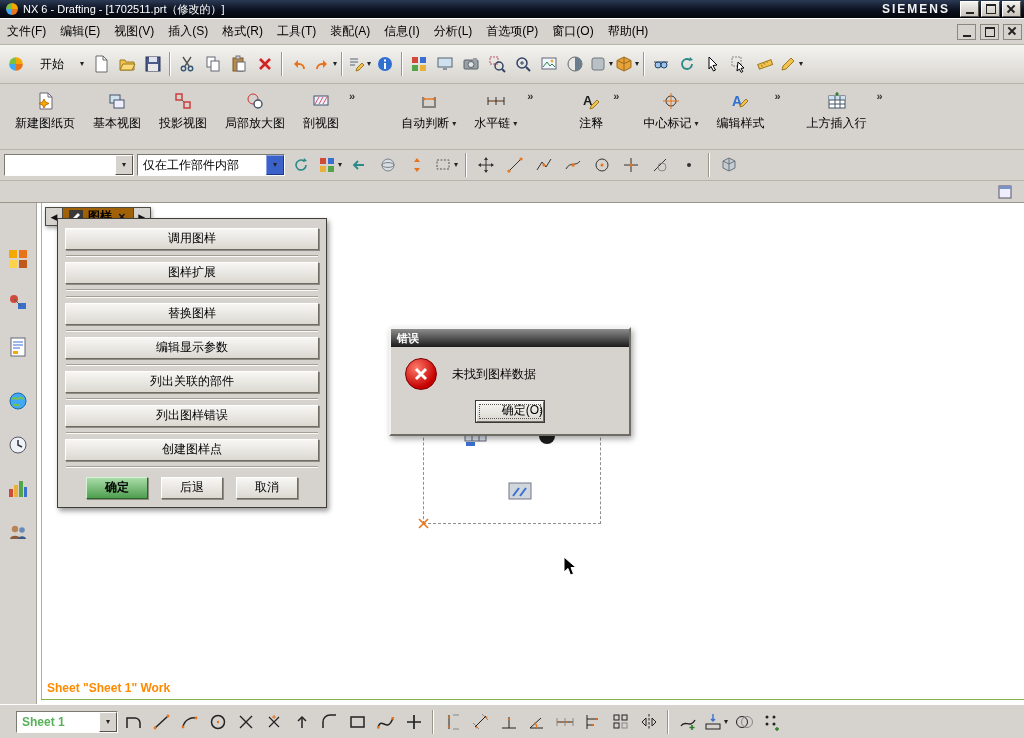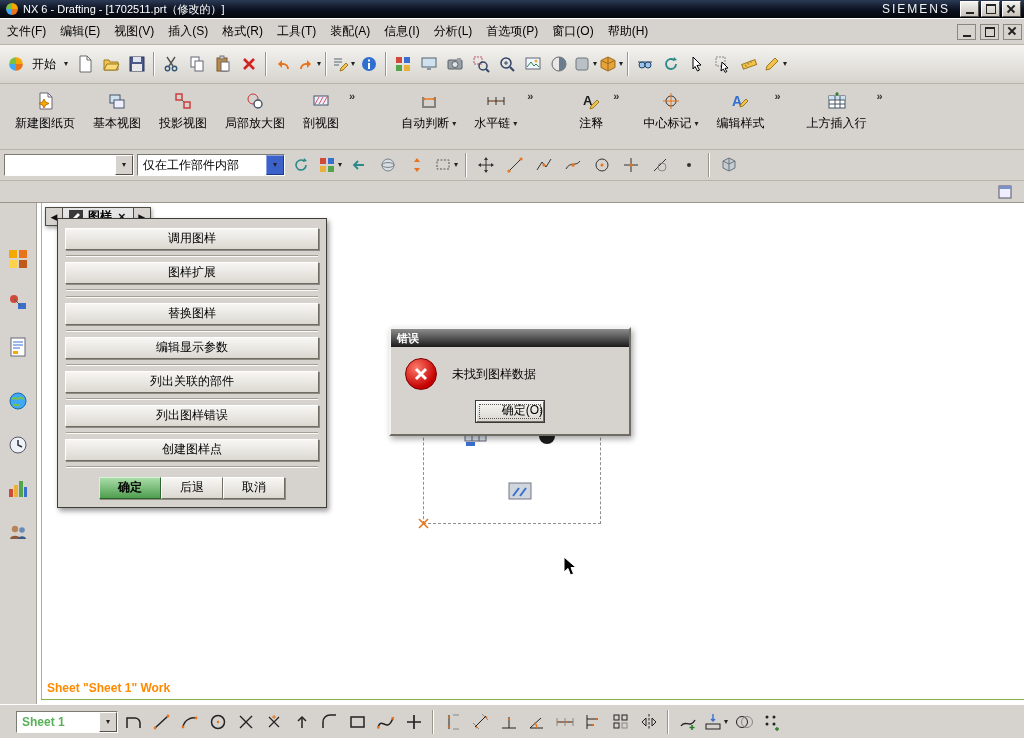--- a/index.html
+++ b/index.html
@@ -4,39 +4,39 @@
 <style>
   html,body{margin:0;padding:0;width:1024px;height:738px;overflow:hidden;
     font-family:"Liberation Sans","DejaVu Sans",sans-serif;font-size:12px;color:#000;background:#d6d3ce;}
   .app{width:1024px;height:738px;display:flex;flex-direction:column;}
   svg{display:block}
   
   .titlebar{height:18px;flex:0 0 18px;background:linear-gradient(180deg,#2b3a55,#0b1120 55%,#04060c);
     display:flex;align-items:center;padding:0 3px;color:#fff;}
   .titlebar .logo{margin:0 4px 0 2px}
   .titlebar .title{font-size:11px;white-space:nowrap}
-  .brand{margin-left:auto;font-weight:normal;letter-spacing:2px;font-size:12px;margin-right:8px;color:#f2f2f2}
+  .brand{margin-left:auto;font-weight:bold;letter-spacing:2px;font-size:12px;margin-right:8px;color:#f2f2f2}
   .winbtn{position:relative;width:17px;height:14px;margin-left:2px;background:linear-gradient(#f2f1ee,#c8c4bb);
     border:1px solid #fff;border-right-color:#55524b;border-bottom-color:#55524b;display:inline-flex;align-items:flex-end;justify-content:center}
   .g-min{width:8px;height:2px;background:#222;margin-bottom:2px}
   .g-max{width:8px;height:7px;border:1px solid #222;border-top-width:2px;margin-bottom:2px}
   .g-x{position:absolute;inset:0}
   .g-x::before,.g-x::after{content:"";position:absolute;left:3px;top:5.5px;width:10px;height:1.6px;background:#222}
   .g-x::before{transform:rotate(45deg)} .g-x::after{transform:rotate(-45deg)}
   
   .menubar{height:25px;flex:0 0 25px;display:flex;align-items:center;background:#d6d3ce;border-top:1px solid #fff;
     border-bottom:1px solid #b7b4aa;padding:0 0}
   .menu-item{padding:3px 7px;white-space:nowrap}
   .mdi{margin-left:auto;display:flex;gap:2px;margin-right:2px}
   .mdi .winbtn{border:1px solid #8a877e;background:#d6d3ce}
   
   .toolbar1{height:38px;flex:0 0 38px;display:flex;align-items:center;padding:0 4px;
     background:linear-gradient(#f4f3ef,#d6d3ce);border-bottom:1px solid #b7b4aa}
   .tbtn{min-width:24px;height:26px;display:inline-flex;align-items:center;justify-content:center;gap:2px;padding:0 1px}
-  .tbtn.start{padding:0 4px;gap:8px}
+  .tbtn.start{padding:0 4px;gap:16px}
   .dd,.ddt{font-size:8px;color:#222;line-height:8px}
   .sep{width:0;height:24px;border-left:1px solid #9a968a;border-right:1px solid #fff;margin:0 3px}
   .ribbon{height:62px;flex:0 0 62px;display:flex;align-items:flex-start;padding:3px 6px 0;background:#d6d3ce;
     border-bottom:1px solid #b7b4aa}
   .rbtn{display:inline-flex;flex-direction:column;align-items:center;gap:4px;padding:4px 9px;white-space:nowrap}
   .rlbl{display:flex;align-items:center;gap:3px}
   .rchev{font-size:11px;color:#333;margin:3px 3px 0 1px;font-weight:bold}
   .rgap{width:34px}
   .selbar{height:30px;flex:0 0 30px;display:flex;align-items:center;gap:3px;padding:0 4px;background:#d6d3ce;
     border-bottom:1px solid #b7b4aa}
@@ -54,30 +54,30 @@
     flex-direction:column;align-items:center;padding-top:42px;gap:16px}
   .resbtn{width:28px;height:28px;display:flex;align-items:center;justify-content:center}
   .canvas{flex:1;background:#fff;position:relative;overflow:hidden}
   .vline{position:absolute;left:4px;top:0;bottom:4px;width:1px;background:#b9bc3e}
   .hline{position:absolute;left:4px;right:0;bottom:4px;height:1px;background:#86b04c}
   
   .rail{position:absolute;left:8px;top:4px;display:flex;align-items:stretch;height:19px;
     filter:drop-shadow(1px 2px 2px rgba(0,0,0,.35))}
   .railbtn{width:16px;background:#d6d3ce;border:1px solid #4d4a43;display:flex;align-items:center;justify-content:center;
     font-size:9px;color:#111}
-  .railtab{display:flex;align-items:center;gap:5px;background:#e5e5e5;border:1px solid #4d4a43;border-left:none;
+  .railtab{display:flex;align-items:center;gap:5px;background:#a16207;border:1px solid #4d4a43;border-left:none;
     border-right:none;padding:0 6px;font-weight:bold}
   .railclose{font-weight:bold;font-size:13px;line-height:13px;color:#111;padding:0 1px}
   
   .panel{position:absolute;left:20px;top:15px;width:268px;background:#d6d3ce;border:1px solid #3f3d37;
     box-shadow:2px 3px 5px rgba(0,0,0,.4);padding:9px 0 8px}
   .pbtn{width:252px;height:20px;margin:0 auto;background:linear-gradient(#f7f6f3,#dbd8d1);border:1px solid;
     border-color:#fff #6f6c64 #6f6c64 #fff;box-shadow:1px 1px 0 #8f8c83;text-align:center;line-height:18px}
   .psep{height:0;border-top:1px solid #a39f94;border-bottom:1px solid #fbfaf8;margin:5px 8px}
-  .pfoot{display:flex;justify-content:center;margin-top:9px}
+  .pfoot{display:flex;justify-content:center;gap:13px;margin-top:9px}
   .fbtn{min-width:44px;height:20px;padding:0 8px;background:linear-gradient(#f7f6f3,#dbd8d1);border:1px solid;
     border-color:#fff #6f6c64 #6f6c64 #fff;box-shadow:1px 1px 0 #8f8c83;text-align:center;line-height:18px}
   .fbtn.green{background:linear-gradient(#a8dca8,#4f9e4f);border-color:#d8f0d8 #2c642c #2c642c #d8f0d8;font-weight:bold}
   
   .errdlg{position:absolute;left:352px;top:124px;width:238px;background:#d6d3ce;border:2px solid;
     border-color:#f4f3f0 #6f6c64 #6f6c64 #f4f3f0;box-shadow:2px 3px 6px rgba(0,0,0,.35)}
   .etitle{height:18px;background:linear-gradient(#8d8d8d,#1b1b1b);color:#fff;font-size:11px;font-weight:bold;
     display:flex;align-items:center;padding:0 6px}
   .ebody{display:flex;align-items:flex-start;gap:15px;padding:11px 10px 4px 14px}
   .erricon{width:30px;height:30px;border-radius:50%;background:radial-gradient(circle at 35% 30%,#ff7a6a,#c40000 70%);

